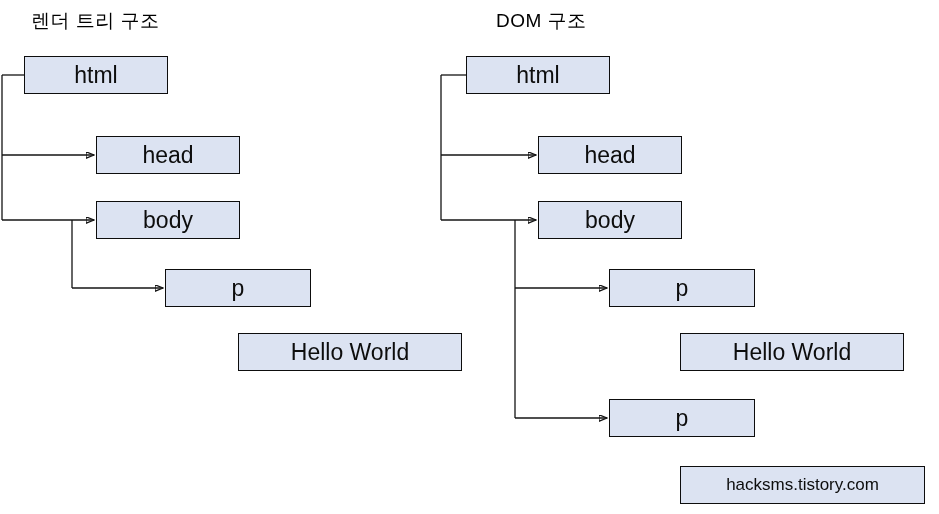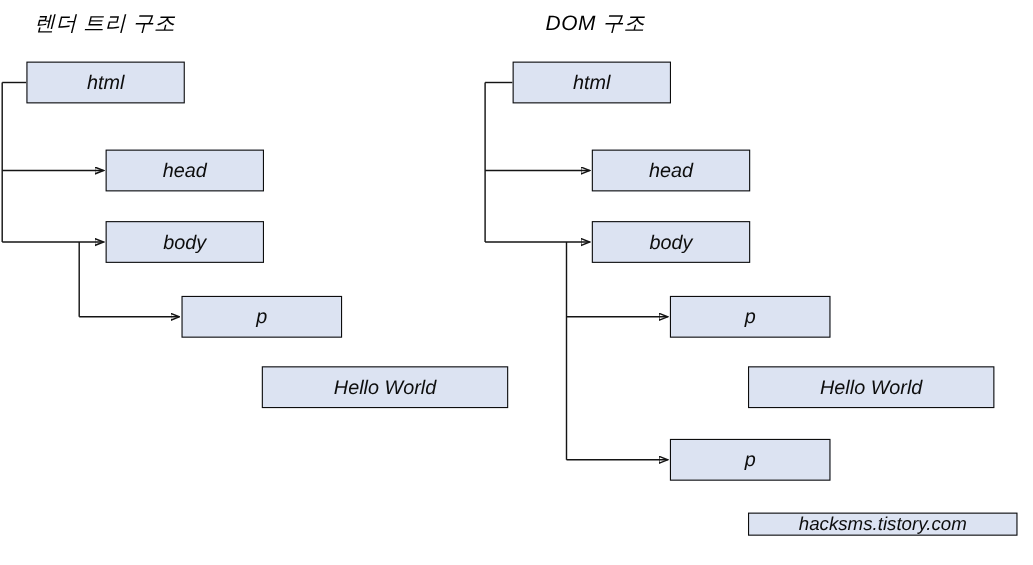--- a/index.html
+++ b/index.html
@@ -7,38 +7,37 @@
     padding: 0;
     background: #ffffff;
   }
   #canvas {
     position: relative;
     width: 939px;
     height: 514px;
     background: #ffffff;
     font-family: "Liberation Sans", "DejaVu Sans", sans-serif;
     overflow: hidden;
-    font-style: italic;
   }
   .diagram-title {
     position: absolute;
     font-size: 19px;
     color: #000000;
     white-space: nowrap;
     letter-spacing: 0.5px;
   }
   .node-box {
     position: absolute;
     box-sizing: border-box;
     background: #dce3f2;
     border: 1.3px solid #0d0d0d;
     display: flex;
     align-items: center;
     justify-content: center;
-    font-size: 18px;
+    font-size: 23px;
     color: #0d0d0d;
     white-space: nowrap;
   }
   .node-box.watermark {
     font-size: 17px;
   }
   svg.edges {
     position: absolute;
     left: 0;
     top: 0;
@@ -103,15 +102,15 @@
   <div class="node-box" style="left:538px; top:136px; width:144px; height:38px;">head</div>
 
   <div class="node-box" style="left:538px; top:201px; width:144px; height:38px;">body</div>
 
   <div class="node-box" style="left:609px; top:269px; width:146px; height:38px;">p</div>
 
   <div class="node-box" style="left:680px; top:333px; width:224px; height:38px;">Hello World</div>
 
   <div class="node-box" style="left:609px; top:399px; width:146px; height:38px;">p</div>
 
-  <div class="node-box watermark" style="left:680px; top:466px; width:245px; height:21px;text-align:center;">hacksms.tistory.com</div>
+  <div class="node-box watermark" style="left:680px; top:466px; width:245px; height:38px;text-align:center;">hacksms.tistory.com</div>
 
 </div>
 
 </body></html>

